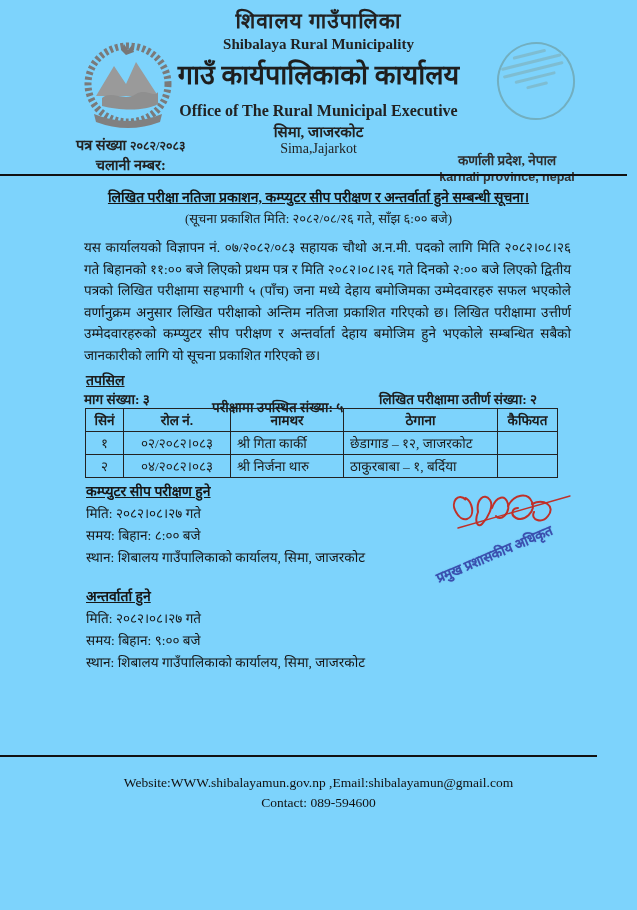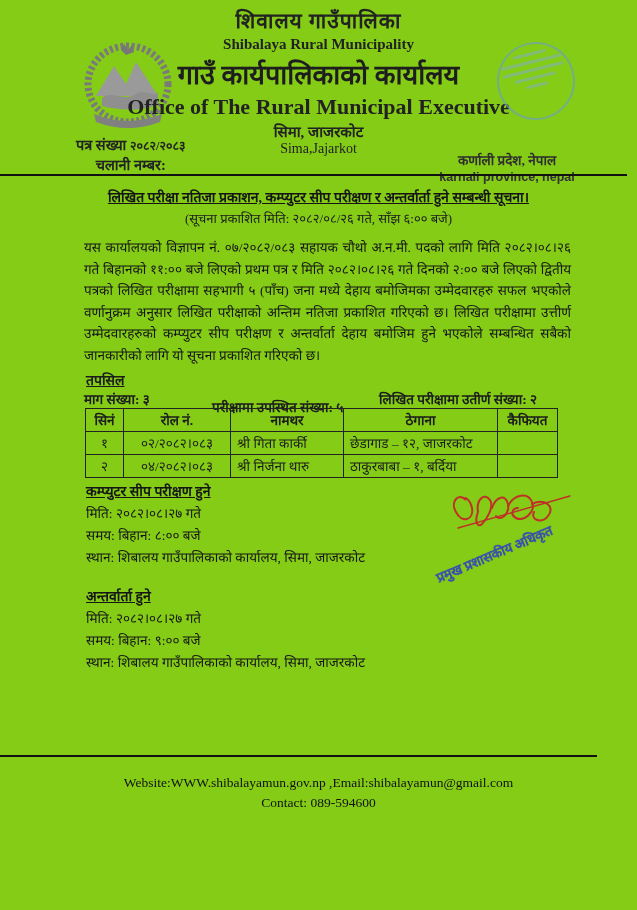--- a/index.html
+++ b/index.html
@@ -1,35 +1,35 @@
 <!DOCTYPE html>
 <html><head>
 <meta charset="utf-8">
 <style>
   * { margin:0; padding:0; box-sizing:border-box; }
   html,body { background:#e8e8e8; }
   .page {
     position:relative;
     width:637px; height:910px;
     margin:0 auto;
-    background:#84cc16;
+    background:#7dd3fc;
     overflow:hidden;
     font-family:"Liberation Serif","DejaVu Serif",serif;
     color:#1c1c1c;
   }
   
   .logo { position:absolute; left:74px; top:40px; width:108px; height:92px; }
   .head-center {
     position:absolute; left:50%; top:6px; transform:translateX(-50%);
     width:420px; text-align:center; white-space:nowrap;
   }
   .muni-np   { font-size:21px; font-weight:bold; letter-spacing:1px; color:#222; }
   .muni-en   { font-size:15px; font-weight:bold; margin-top:2px; color:#222; }
   .office-np { font-size:27px; font-weight:bold; margin-top:2px; color:#1e1e1e; }
-  .office-en { font-size:22px; font-weight:bold; margin-top:2px; color:#222; }
+  .office-en { font-size:16px; font-weight:bold; margin-top:10px; color:#222; }
   .place-np  { font-size:15px; font-weight:bold; margin-top:1px; color:#222; }
   .place-en  { font-size:14px; font-weight:normal; color:#222; }
   .stamp {
     position:absolute; left:497px; top:42px; width:78px; height:78px;
     transform:rotate(-14deg); opacity:.75;
   }
   .stamp-circle {
     position:absolute; inset:0; border-radius:50%;
     border:2px solid #6fa3ac;
   }

